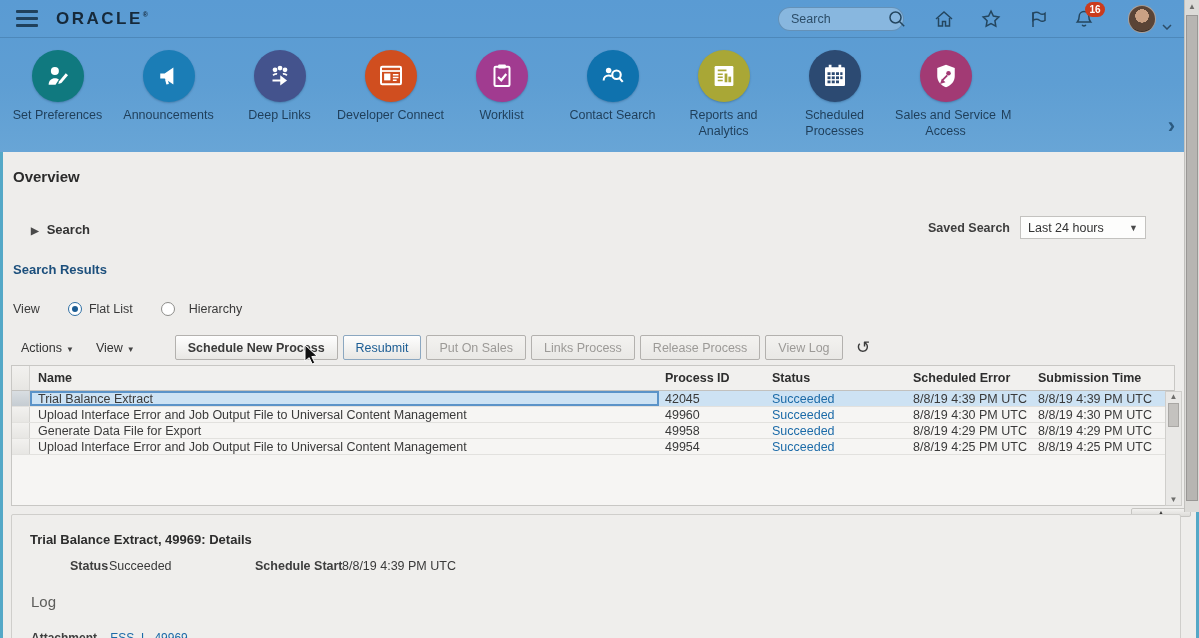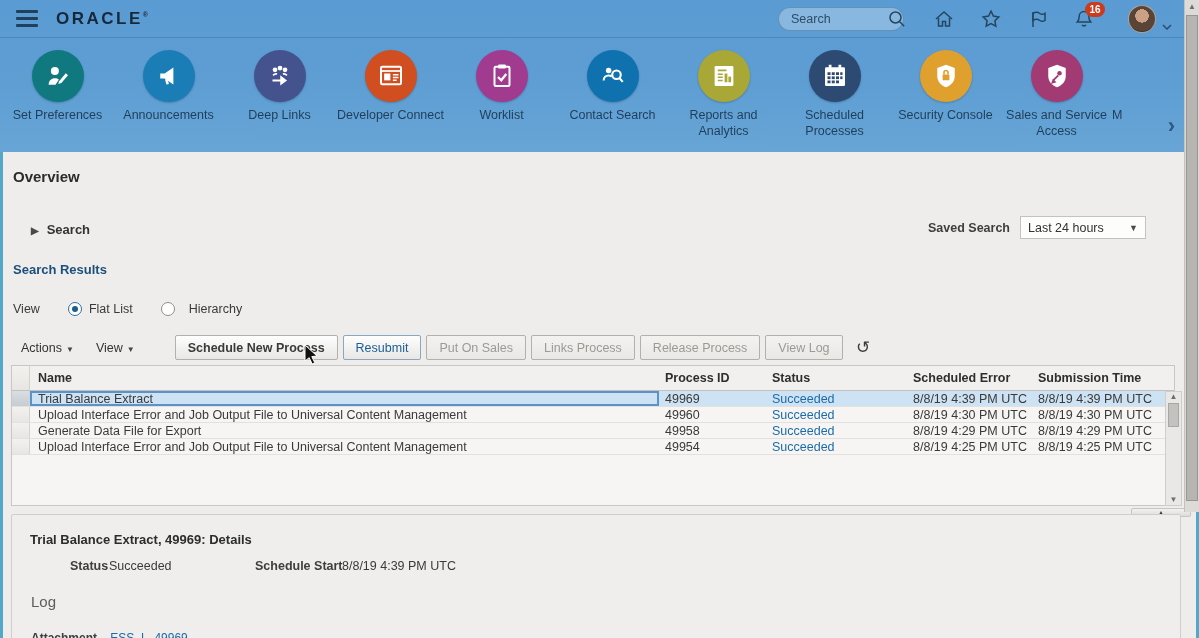--- a/index.html
+++ b/index.html
@@ -286,30 +286,20 @@
                 <rect x="16.2" y="12.3" width="1.8" height="2.2"></rect>
                 <rect x="6" y="15.6" width="2.4" height="2.2"></rect>
                 <rect x="9.4" y="15.6" width="2.4" height="2.2"></rect>
                 <rect x="12.8" y="15.6" width="2.4" height="2.2"></rect>
               </g>
             </svg>
         </div>
         <div class="nav-label">Scheduled Processes</div>
       </div>
 
-      <div class="nav-item">
-        <div class="nav-circle" style="background:#dfa02e;">
-          <svg viewBox="0 0 24 24">
-              <path d="M12 3l7 2.5V12c0 4.4-2.9 7.4-7 9-4.1-1.6-7-4.6-7-9V5.5z" fill="#fff"></path>
-              <rect x="9.3" y="10.8" width="5.4" height="4.6" rx=".5" fill="#dfa02e"></rect>
-              <path d="M10.4 10.8V9.2a1.6 1.6 0 0 1 3.2 0v1.6" fill="none" stroke="#dfa02e" stroke-width="1.3"></path>
-            </svg>
-        </div>
-        <div class="nav-label">Security Console</div>
-      </div>
 
       <div class="nav-item">
         <div class="nav-circle" style="background:#a23a74;">
           <svg viewBox="0 0 24 24">
               <path d="M12 3l7 2.5V12c0 4.4-2.9 7.4-7 9-4.1-1.6-7-4.6-7-9V5.5z" fill="#fff"></path>
               <circle cx="14" cy="9.8" r="1.8" fill="#a23a74"></circle>
               <path d="M9 15.5l4-4M9 15.5l-.6 1.8 1.8-.6z" stroke="#a23a74" stroke-width="1.5" fill="#a23a74"></path>
             </svg>
         </div>
         <div class="nav-label">Sales and Service Access</div>
@@ -368,21 +358,21 @@
         <div class="c-name">Name</div>
         <div class="c-pid">Process ID</div>
         <div class="c-status">Status</div>
         <div class="c-sched">Scheduled Error</div>
         <div class="c-subm">Submission Time</div>
       </div>
 
       <div class="g-row selected">
         <div class="c-gut"></div>
         <div class="c-name">Trial Balance Extract</div>
-        <div class="c-pid">49969</div>
+        <div class="c-pid">42045</div>
         <div class="c-status">
             <span class="status-link">Succeeded</span>
           </div>
         <div class="c-sched">8/8/19 4:39 PM UTC</div>
         <div class="c-subm">8/8/19 4:39 PM UTC</div>
       </div>
 
       <div class="g-row">
         <div class="c-gut"></div>
         <div class="c-name">Upload Interface Error and Job Output File to Universal Content Management</div>

